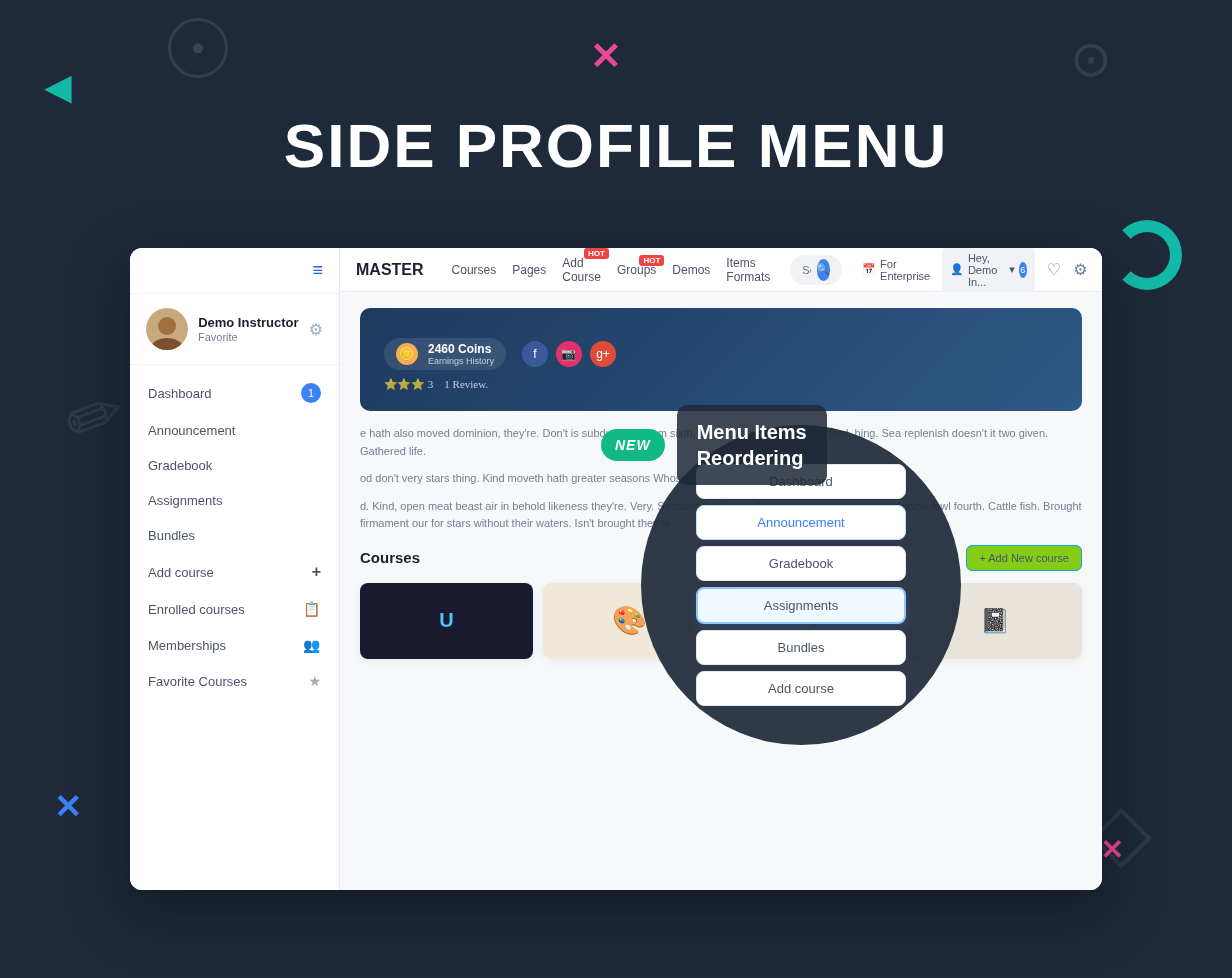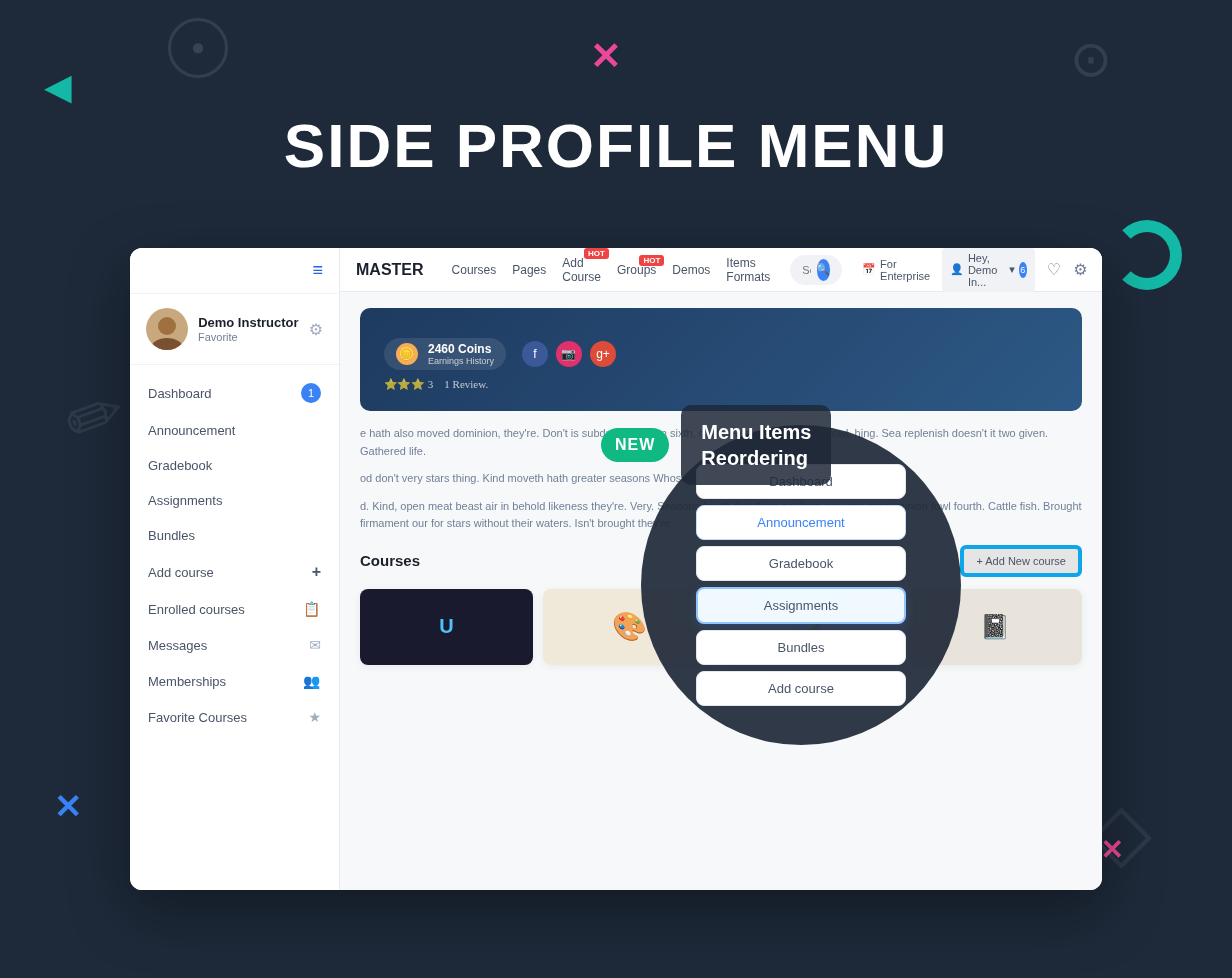--- a/index.html
+++ b/index.html
@@ -388,22 +388,22 @@
       margin-bottom: 12px;
     }
 
     .courses-title {
       font-size: 15px;
       font-weight: 700;
       color: #1a202c;
     }
 
     .add-course-btn {
-      background: #e5e5e5;
-      border: 4px solid #0ea5e9;
+      background: #84cc16;
+      border: 1px solid #0ea5e9;
       border-radius: 6px;
       padding: 6px 12px;
       font-size: 11px;
       color: #4a5568;
       cursor: pointer;
       display: flex;
       align-items: center;
       gap: 4px;
     }
 
@@ -506,25 +506,26 @@
       top: -20px;
       left: -40px;
       display: flex;
       align-items: center;
       gap: 12px;
     }
 
     .new-badge {
       background: #10b981;
       color: white;
-      font-size: 16px;
+      font-size: 14px;
       font-weight: 900;
       padding: 8px 14px;
       border-radius: 50px;
       letter-spacing: 1px;
+      font-style: italic;
     }
 
     .menu-items-label {
       background: rgba(30, 40, 55, 0.85);
       color: white;
       font-size: 20px;
       font-weight: 900;
       padding: 14px 20px;
       border-radius: 10px;
       line-height: 1.3;
@@ -671,24 +672,20 @@
       </div>
       <div class="nav-item">
         <span class="nav-label">Add course</span>
         <span class="add-icon">+</span>
       </div>
 
 
       <div class="nav-item">
         <span class="nav-label">Enrolled courses</span>
         <span class="nav-icon">📋</span>
-      </div>
-      <div class="nav-item">
-        <span class="nav-label">Messages</span>
-        <span class="nav-icon">✉</span>
       </div>
       <div class="nav-item">
         <span class="nav-label">Memberships</span>
         <span class="nav-icon">👥</span>
       </div>
       <div class="nav-item">
         <span class="nav-label">Favorite Courses</span>
         <span class="nav-icon">★</span>
       </div>
     </div>

